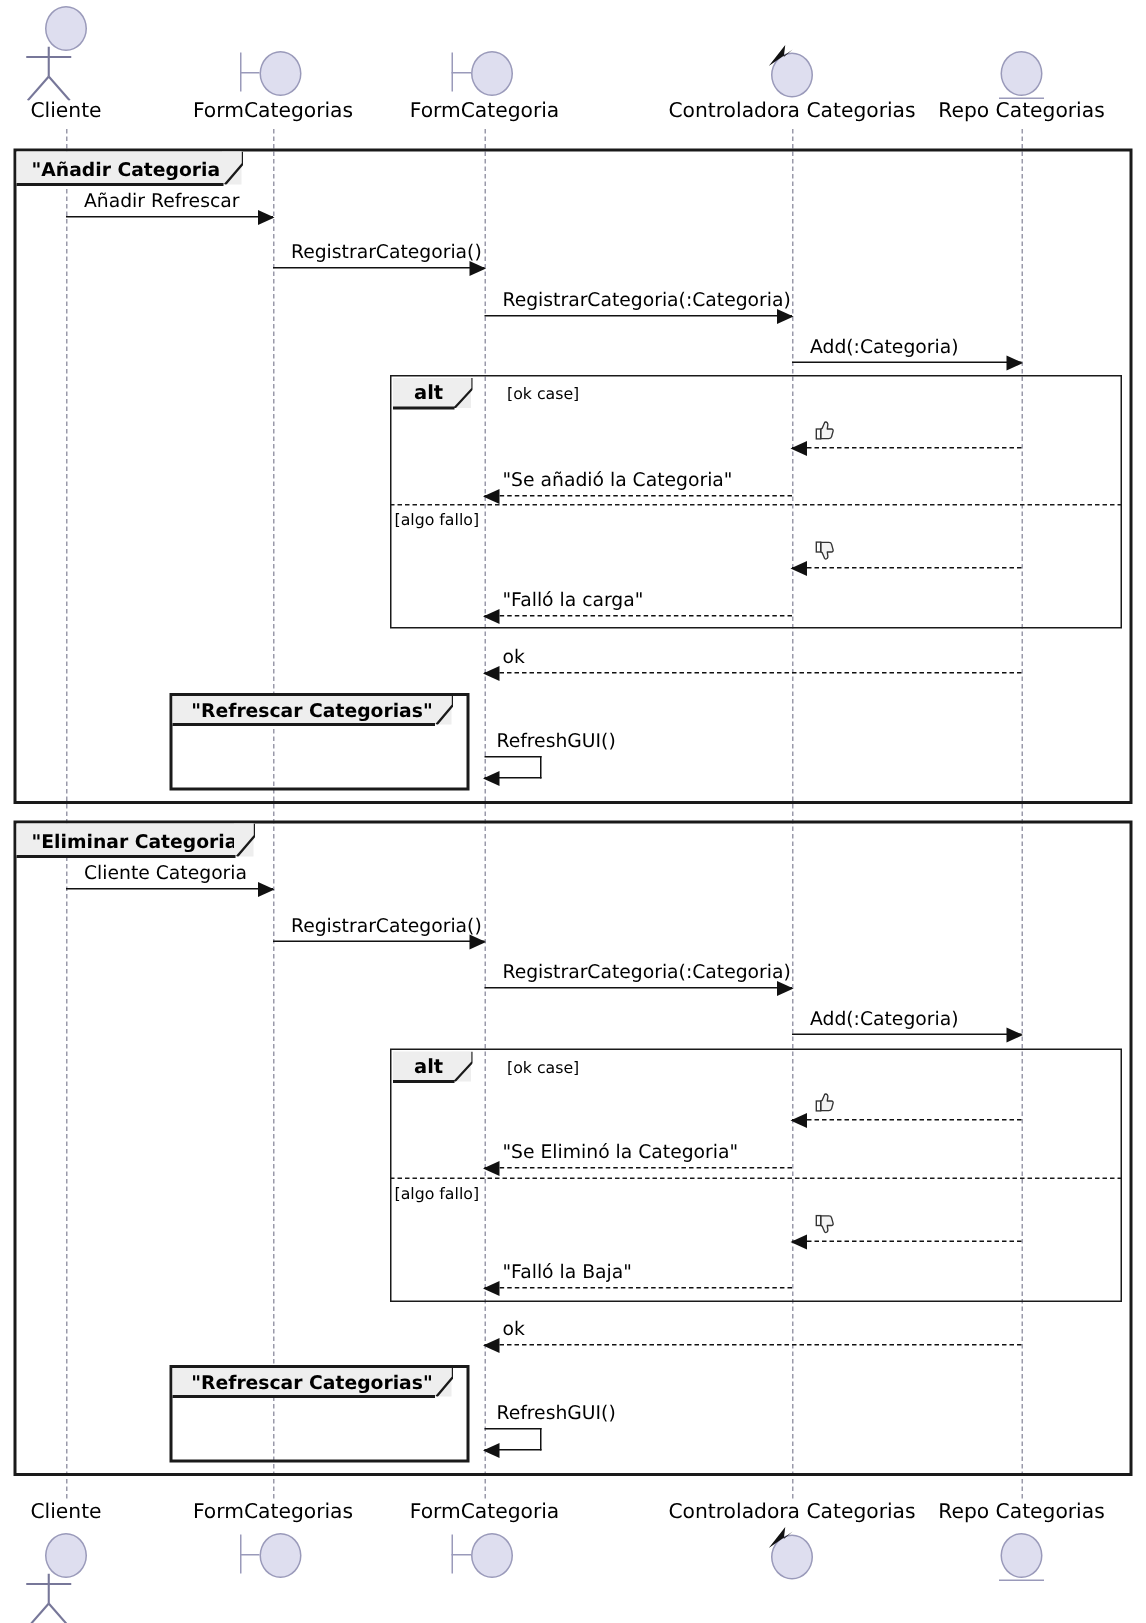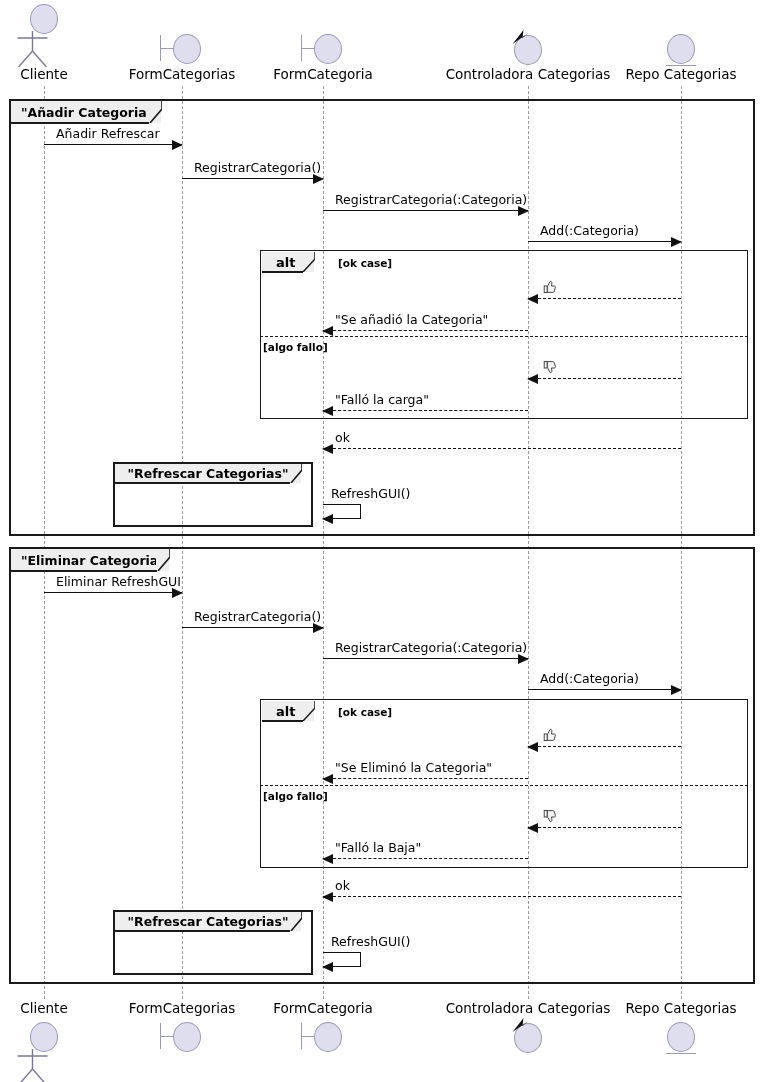--- a/index.html
+++ b/index.html
@@ -20,21 +20,21 @@
   .lifeline{position:absolute;width:0;border-left:1.2px dashed #9A9AAA;}
 
   
   .frag{position:absolute;border:1.6px solid #1a1a1a;background:transparent;box-sizing:border-box;}
   .frag.thick{border-width:2px;}
   .frag-tab{position:absolute;background:#EEEEEE;border-right:1.6px solid #1a1a1a;
             border-bottom:1.6px solid #1a1a1a;box-sizing:border-box;
             font-weight:bold;font-size:12.5px;color:#000;
             display:flex;align-items:center;padding-left:10px;}
   .frag-tab .notch{position:absolute;right:-1px;top:0;width:14px;height:100%;}
-  .frag-guard{position:absolute;font-weight:bold;font-size:10.5px;color:#000;white-space:nowrap;}
+  .frag-guard{position:absolute;font-weight:normal;font-size:10.5px;color:#000;white-space:nowrap;}
   .alt-divider{position:absolute;height:0;border-top:1.4px dashed #1a1a1a;}
 
   
   .msg-line{position:absolute;height:0;border-top:1.4px solid #111;}
   .msg-line.dashed{border-top:1.4px dashed #111;}
   .msg-label{position:absolute;font-size:12.5px;color:#000;white-space:nowrap;}
   .arrowhead{position:absolute;width:0;height:0;}
   .arrowhead.right{border-top:5px solid transparent;border-bottom:5px solid transparent;
                    border-left:11px solid #111;}
   .arrowhead.left{border-top:5px solid transparent;border-bottom:5px solid transparent;
@@ -154,21 +154,21 @@
         <rect x="2.2" y="2.4" width="2.9" height="6.6" fill="#fff" stroke="#333" stroke-width="0.9"></rect>
       </svg></div>
     <div class="msg-line dashed" style="left: 323px; top: 410px; width: 205px;"></div>
     <div class="arrowhead left" style="left: 322px; top: 405.5px;"></div>
     <div class="msg-label" style="left: 335px; top: 392px;">"Falló la carga"</div>
     <div class="msg-line dashed" style="left: 323px; top: 448px; width: 358px;"></div>
     <div class="arrowhead left" style="left: 322px; top: 443.5px;"></div>
     <div class="msg-label" style="left: 335px; top: 430px;">ok</div>
     <div class="msg-line" style="left: 44px; top: 592px; width: 138px;"></div>
     <div class="arrowhead right" style="left: 172px; top: 587.5px;"></div>
-    <div class="msg-label" style="left: 56px; top: 574px;">Eliminar RefreshGUI</div>
+    <div class="msg-label" style="left: 56px; top: 574px;">Cliente Categoria</div>
     <div class="msg-line" style="left: 182px; top: 627px; width: 141px;"></div>
     <div class="arrowhead right" style="left: 313px; top: 622.5px;"></div>
     <div class="msg-label" style="left: 194px; top: 609px;">RegistrarCategoria()</div>
     <div class="msg-line" style="left: 323px; top: 658px; width: 205px;"></div>
     <div class="arrowhead right" style="left: 518px; top: 653.5px;"></div>
     <div class="msg-label" style="left: 335px; top: 640px;">RegistrarCategoria(:Categoria)</div>
     <div class="msg-line" style="left: 528px; top: 689px; width: 153px;"></div>
     <div class="arrowhead right" style="left: 671px; top: 684.5px;"></div>
     <div class="msg-label" style="left: 540px; top: 671px;">Add(:Categoria)</div>
     <div class="msg-line dashed" style="left: 528px; top: 746px; width: 153px;"></div>

